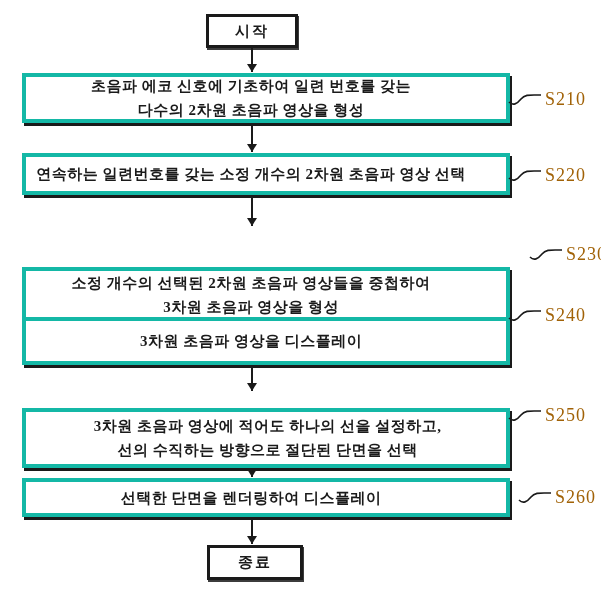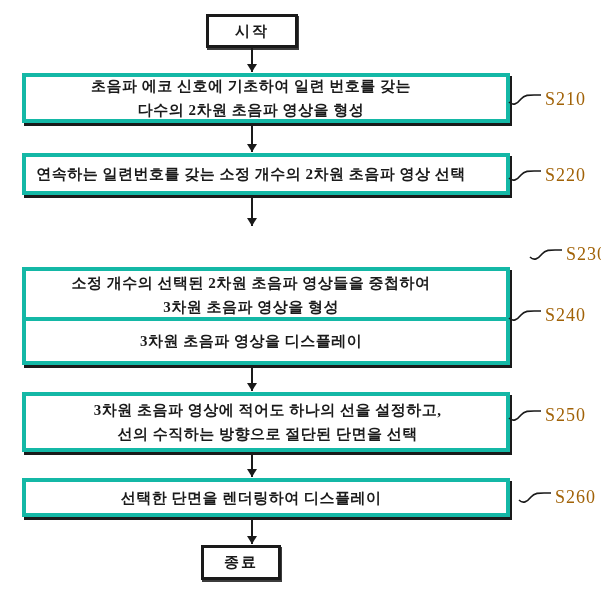--- a/index.html
+++ b/index.html
@@ -25,21 +25,21 @@
     display: flex;
     align-items: center;
     justify-content: center;
     font-size: 15px;
     font-weight: 700;
     letter-spacing: 2px;
     box-shadow: 1px 2px 0 rgba(26,26,26,0.85);
     box-sizing: border-box;
   }
   .t-start { left: 206px; top: 14px; width: 92px; height: 34px; }
-  .t-end   { left: 201px; top: 545px; width: 80px; height: 35px; }
+  .t-end   { left: 207px; top: 545px; width: 96px; height: 35px; }
 
   
   .process {
     position: absolute;
     left: 22px;
     width: 488px;
     border: 4px solid #14b8a6;
     background: #ffffff;
     box-shadow: 2px 3px 0 #1a1a1a;
     box-sizing: border-box;
@@ -55,21 +55,21 @@
     font-weight: 700;
     line-height: 24px;
     letter-spacing: 0.5px;
     white-space: nowrap;
     text-align: center;
   }
   .b1 { top: 73px;  height: 50px; }
   .b2 { top: 153px; height: 42px; }
   .b3 { top: 223px; height: 56px; margin-top: 44px; }
   .b4 { top: 317px; height: 48px; }
-  .b5 { top: 392px; height: 60px; padding-left: 37px; }
+  .b5 { top: 408px; height: 60px; padding-left: 37px; }
   .b6 { top: 478px; height: 39px; }
 
   
   .arrow {
     position: absolute;
     left: 251px;
     width: 2px;
     background: #1a1a1a;
   }
   .arrow::after {

